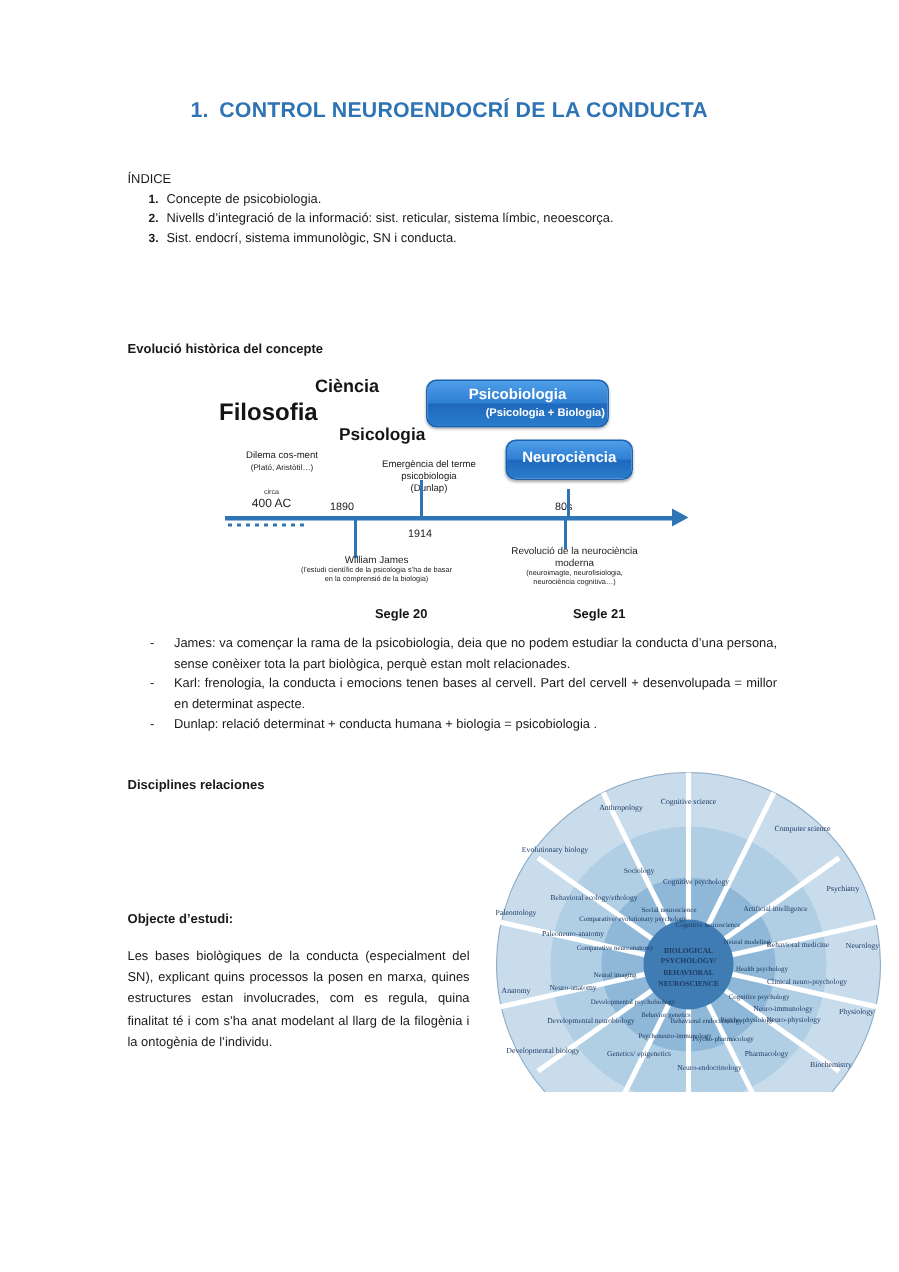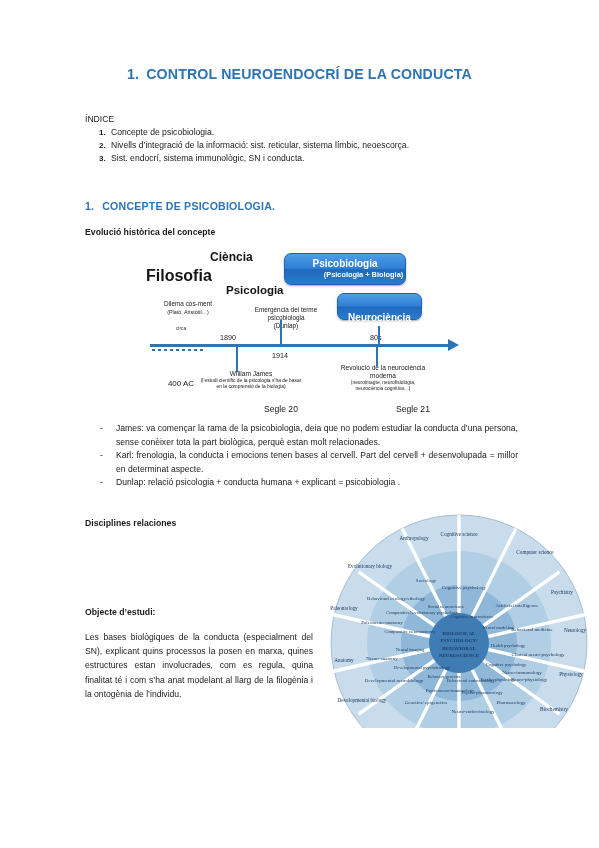--- a/index.html
+++ b/index.html
@@ -106,42 +106,42 @@
     color: #ffffff;
     text-align: center;
     box-sizing: border-box;
   }
   .tl-box .b1 { font-size: 10px; font-weight: bold; line-height: 12px; }
   .tl-box .b2 { font-size: 7.4px; font-weight: bold; line-height: 9px; padding-left: 37px; }
   .tl-box-psicobio {
     left: 152px; top: 5px; width: 122px; height: 32px; padding-top: 4px;
   }
   .tl-box-neuro {
-    left: 205px; top: 45px; width: 85px; height: 27px; padding-top: 18px;
+    left: 205px; top: 45px; width: 85px; height: 27px; padding-top: 6px;
   }
 
   .tl-note {
     position: absolute;
     text-align: center;
     color: #1a1a1a;
     line-height: 8.4px;
   }
   .tl-dilema { left: 10px; top: 52px; width: 92px; }
   .tl-dilema .l1 { font-size: 6.4px; }
   .tl-dilema .l2 { font-size: 5.4px; }
 
   .tl-emerg { left: 94px; top: 58px; width: 120px; }
   .tl-emerg div { font-size: 6.4px; line-height: 8.2px; }
 
   .tl-circa {
     position: absolute; left: 20px; top: 78px; width: 58px;
     text-align: center;
   }
   .tl-circa .small { font-size: 4.8px; color: #333; }
-  .tl-circa .big { font-size: 8px; color: #222; margin-top: 48px; }
+  .tl-circa .big { font-size: 8px; color: #222; }
 
   .tl-y1890 {
     position: absolute; left: 88px; top: 85px; font-size: 7.2px; color: #222;
   }
   .tl-y80s {
     position: absolute; left: 238px; top: 85px; font-size: 7.2px; color: #222;
   }
   .tl-y1914 {
     position: absolute; left: 140px; top: 103px; font-size: 7.2px; color: #222; text-align: center;
   }
@@ -177,21 +177,21 @@
   .tl-wj .n { font-size: 6.6px; line-height: 8px; }
   .tl-wj .s { font-size: 4.9px; line-height: 6.2px; }
 
   .tl-rev {
     position: absolute; left: 186px; top: 116px; width: 130px; text-align: center;
   }
   .tl-rev .n { font-size: 6.6px; line-height: 8px; }
   .tl-rev .s { font-size: 4.9px; line-height: 6.2px; }
 
   .tl-segle {
-    position: absolute; font-size: 8.6px; font-weight: normal; color: #141414; margin-left: 14px;
+    position: absolute; font-size: 8.6px; font-weight: bold; color: #141414;
   }
   .tl-segle20 { left: 118px; top: 156px; }
   .tl-segle21 { left: 250px; top: 156px; }
 
   
   .dash-list {
     position: absolute;
     left: 100px;
     top: 422px;
     width: 418px;
@@ -250,23 +250,20 @@
     <div class="row">
       <div class="idx">2.</div>
       <div class="txt">Nivells d’integració de la informació: sist. reticular, sistema límbic, neoescorça.</div>
     </div>
     <div class="row">
       <div class="idx">3.</div>
       <div class="txt">Sist. endocrí, sistema immunològic, SN i conducta.</div>
     </div>
   </div>
 
-  <div class="sec-head">
-    <span class="num">1.</span><span>CONCEPTE DE PSICOBIOLOGIA.</span>
-  </div>
   <div class="sub-head">Evolució històrica del concepte</div>
 
   <div id="timeline">
     <div class="tl-word tl-ciencia">Ciència</div>
     <div class="tl-word tl-filosofia">Filosofia</div>
     <div class="tl-word tl-psico">Psicologia</div>
 
     <div class="tl-box tl-box-psicobio">
       <div class="b1">Psicobiologia</div>
       <div class="b2">(Psicologia + Biologia)</div>
@@ -325,21 +322,21 @@
     <div class="row">
       <div class="dash">-</div>
       <div class="body">James: va començar la rama de la psicobiologia, deia que no podem estudiar la conducta d’una persona, sense conèixer tota la part biològica, perquè estan molt relacionades.</div>
     </div>
     <div class="row">
       <div class="dash">-</div>
       <div class="body">Karl: frenologia, la conducta i emocions tenen bases al cervell. Part del cervell + desenvolupada = millor en determinat aspecte.</div>
     </div>
     <div class="row">
       <div class="dash">-</div>
-      <div class="body">Dunlap: relació psicologia + conducta humana + explicant = psicobiologia .</div>
+      <div class="body">Dunlap: relació determinat + conducta humana + biologia = psicobiologia .</div>
     </div>
   </div>
 
   <div class="disc-head">Disciplines relaciones</div>
 
   <div class="obj-head">Objecte d’estudi:</div>
   <div class="obj-body">
     <span>Les bases biològiques de la conducta (especialment del SN), explicant quins processos la posen en marxa, quines estructures estan involucrades, com es regula, quina finalitat té i com s’ha anat modelant al llarg de la filogènia i la ontogènia de l’individu.</span>
   </div>
 

